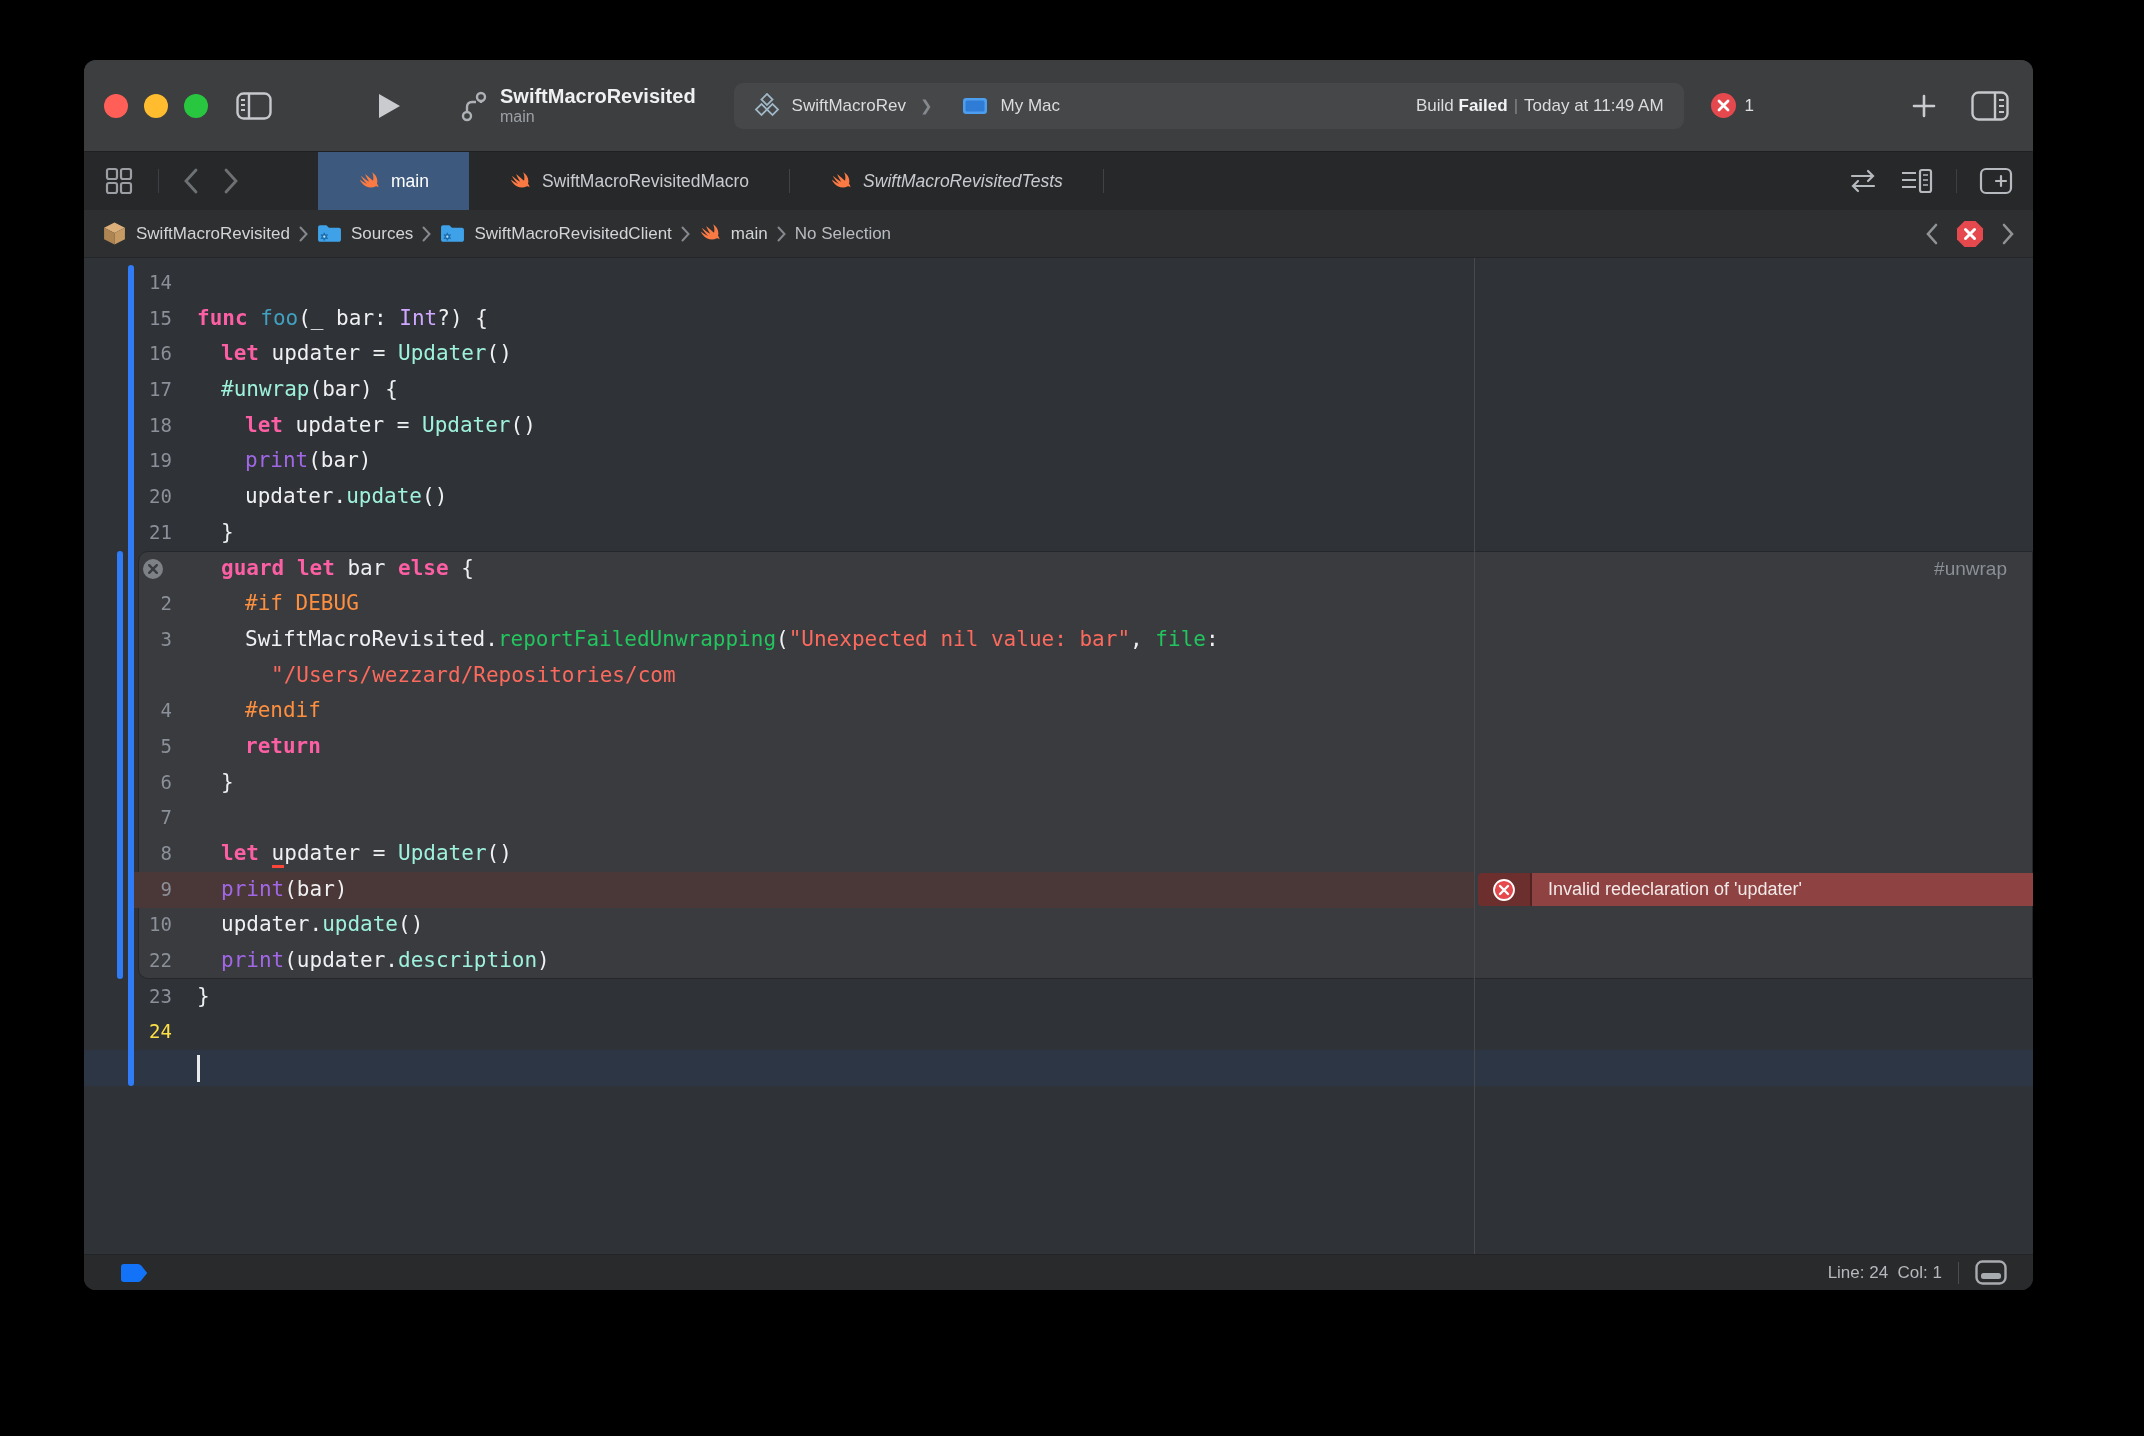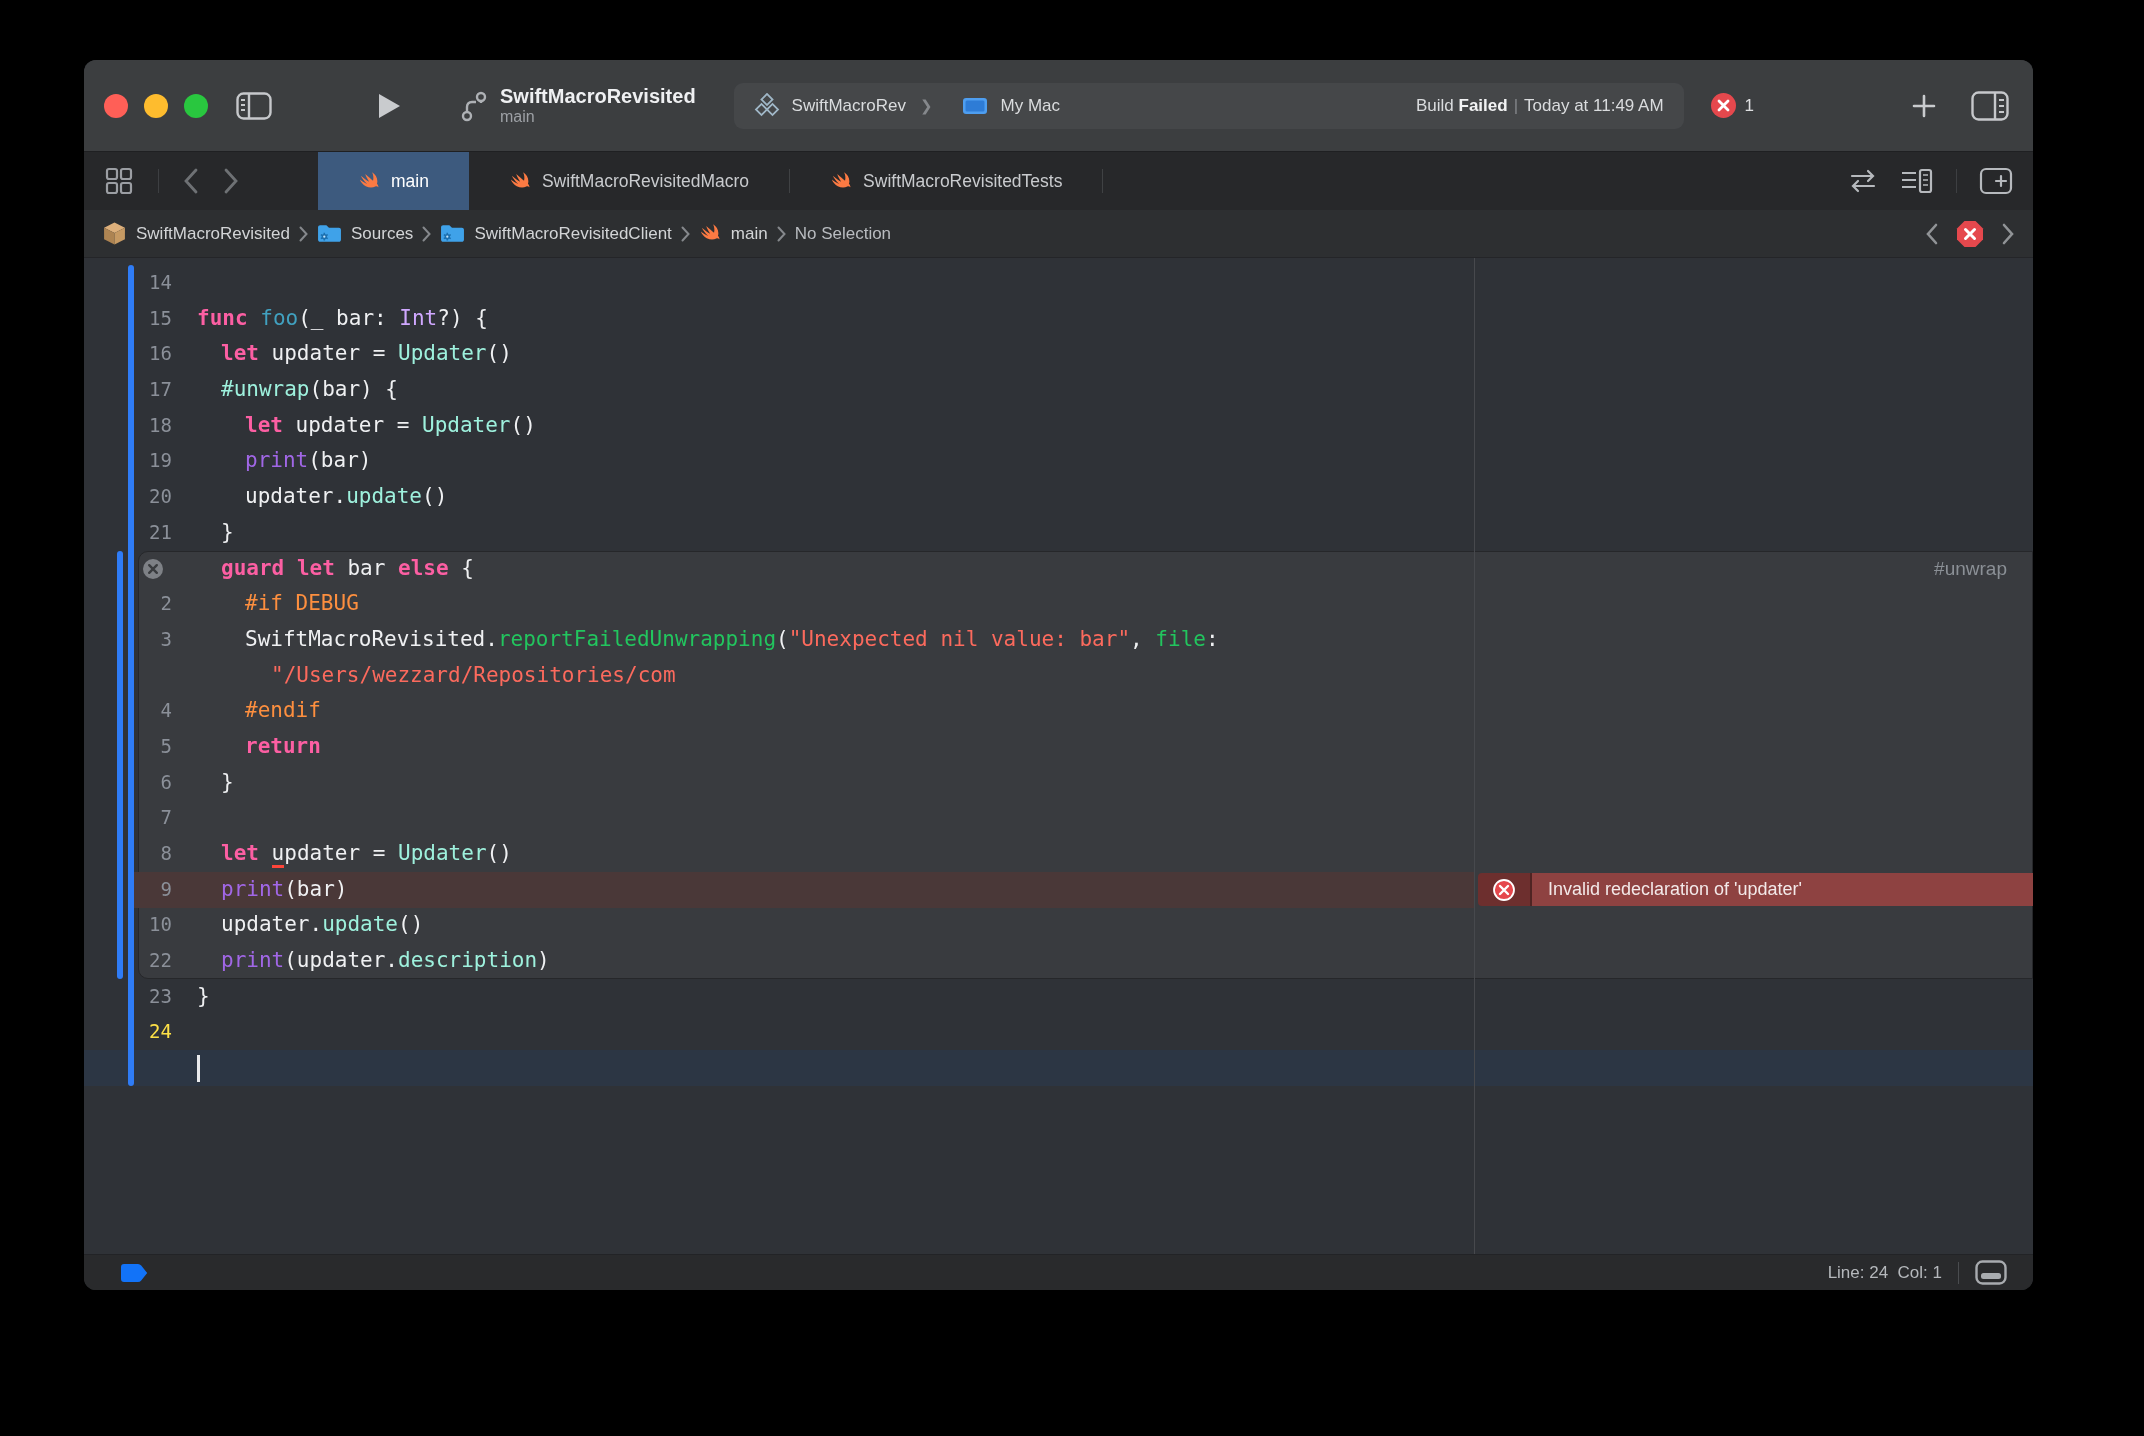--- a/index.html
+++ b/index.html
@@ -32,21 +32,21 @@
   .issue-count { font-size:17px; color:#DFE0E2; }
   .plus { margin-left:auto; }
   .split { margin-left:34px; }
 
   
   .tabbar { height:58px; background:#27282A; display:flex; align-items:stretch; flex:0 0 auto; }
   .tb-left { width:234px; display:flex; align-items:center; gap:24px; padding-left:20px; flex:0 0 auto; }
   .vline { width:1px; height:24px; background:#3D3F42; align-self:center; }
   .tab { display:flex; align-items:center; gap:10px; padding:0 40px; font-size:17.5px; color:#C9CBCE; }
   .tab.active { background:#3D5A7E; color:#FFFFFF; }
-  .tab.italic .tlabel { }
+  .tab.italic .tlabel { font-style:italic; }
   .tabsep { width:1px; height:24px; background:#404244; align-self:center; }
   .tb-right { margin-left:auto; display:flex; align-items:center; gap:22px; padding-right:20px; }
 
   
   .jumpbar { height:48px; background:#2D2F31; border-bottom:1px solid #242528;
              display:flex; align-items:center; padding:0 18px; gap:9px; font-size:17px; color:#D2D4D6; flex:0 0 auto; }
   .crumb { display:flex; align-items:center; gap:9px; white-space:nowrap; }
   .crumb.last { color:#B9BCC0;align-items:center; }
   .jb-right { margin-left:auto; display:flex; align-items:center; gap:16px; }
 

